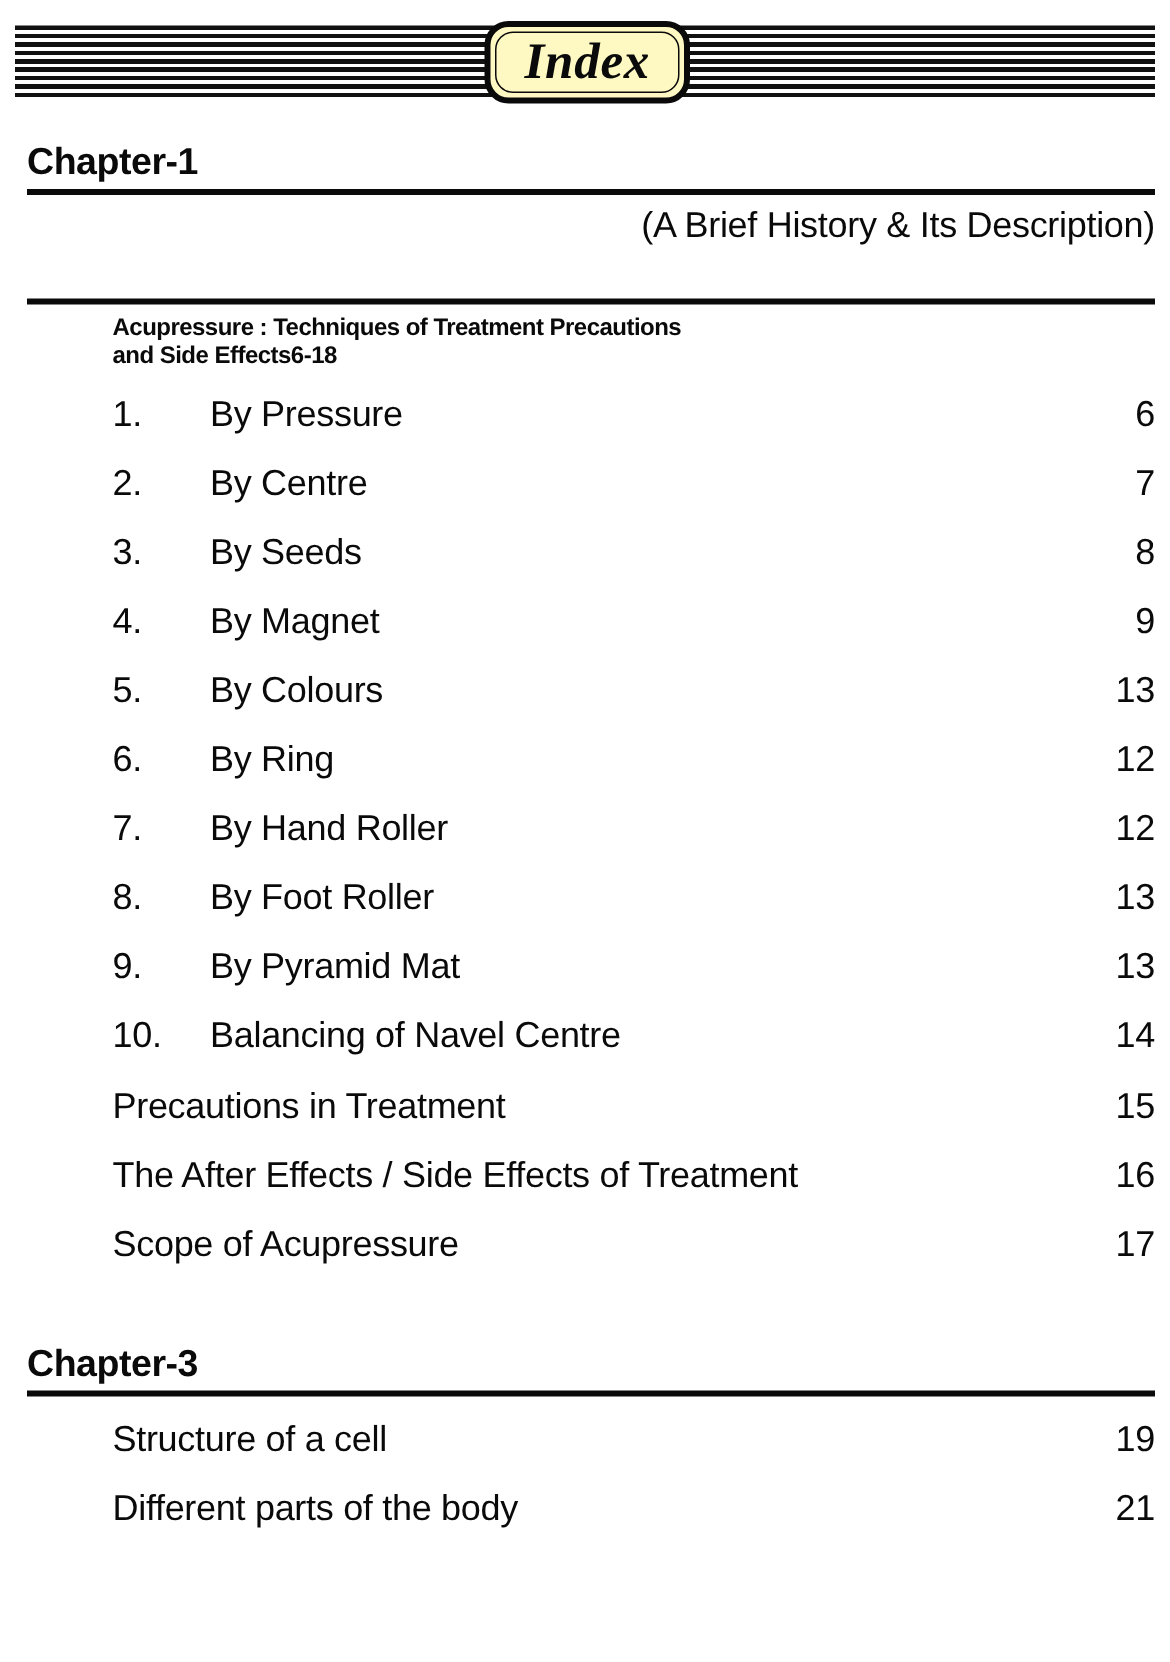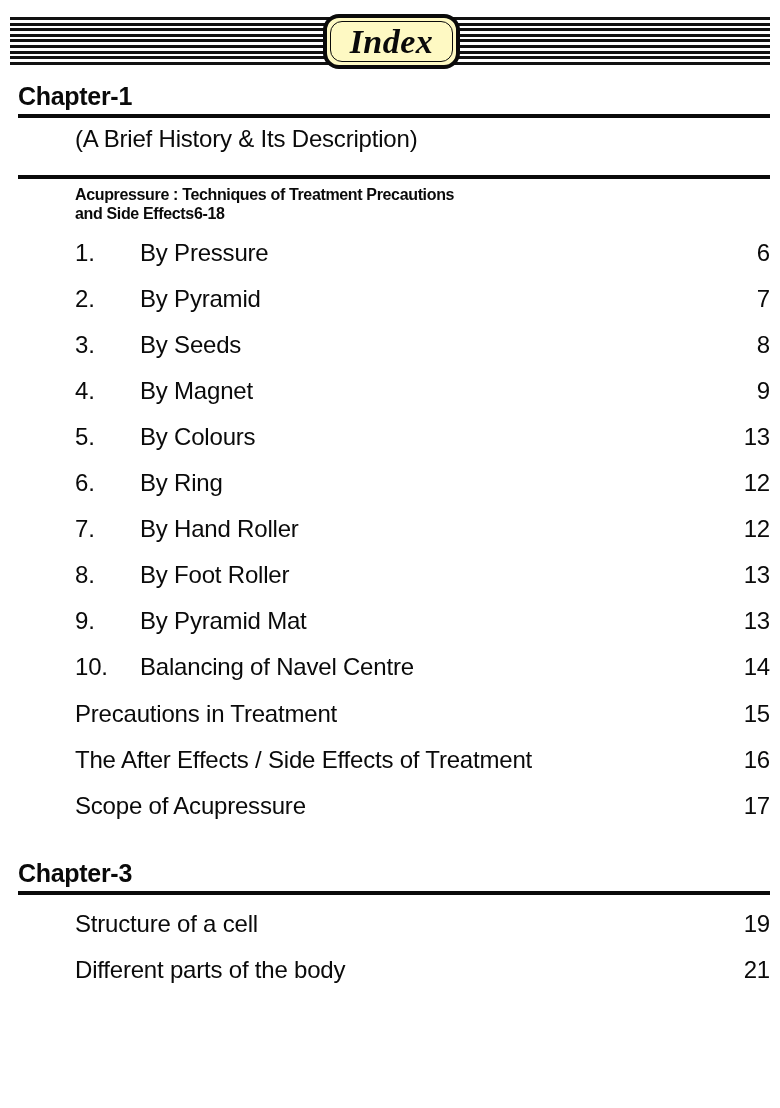--- a/index.html
+++ b/index.html
@@ -76,21 +76,21 @@
 
   
   .content {
     position: absolute;
     left: 0;
     top: 78px;
     width: 780px;
   }
 
   .chapter {
-    margin: 4px 0 0 0;
+    margin: 16px 0 0 0;
   }
   .chapter-head {
     font-size: 25px;
     font-weight: bold;
     letter-spacing: -0.3px;
     padding: 0 0 2px 18px;
     line-height: 1.12;
   }
   .rule {
     height: 4px;
@@ -134,20 +134,21 @@
   .title-block .wrap-line {
     display: flex;
     justify-content: flex-start;
     align-items: baseline;
   }
   .subtitle-row {
     font-size: 24px;
     font-weight: normal;
     letter-spacing: -0.2px;
     line-height: 1.28;
+    text-align: right;
   }
 
   
   .item-row {
     font-size: 24px;
     font-weight: normal;
     letter-spacing: -0.2px;
     line-height: 1.92;
   }
   .item-row .num {
@@ -209,21 +210,21 @@
       <div class="row item-row">
         <span class="left">
             <span class="num">1.</span>
             <span class="label">By Pressure</span>
           </span>
         <span class="pageno">6</span>
       </div>
       <div class="row item-row">
         <span class="left">
             <span class="num">2.</span>
-            <span class="label">By Pyramid</span>
+            <span class="label">By Centre</span>
           </span>
         <span class="pageno">7</span>
       </div>
       <div class="row item-row">
         <span class="left">
             <span class="num">3.</span>
             <span class="label">By Seeds</span>
           </span>
         <span class="pageno">8</span>
       </div>

